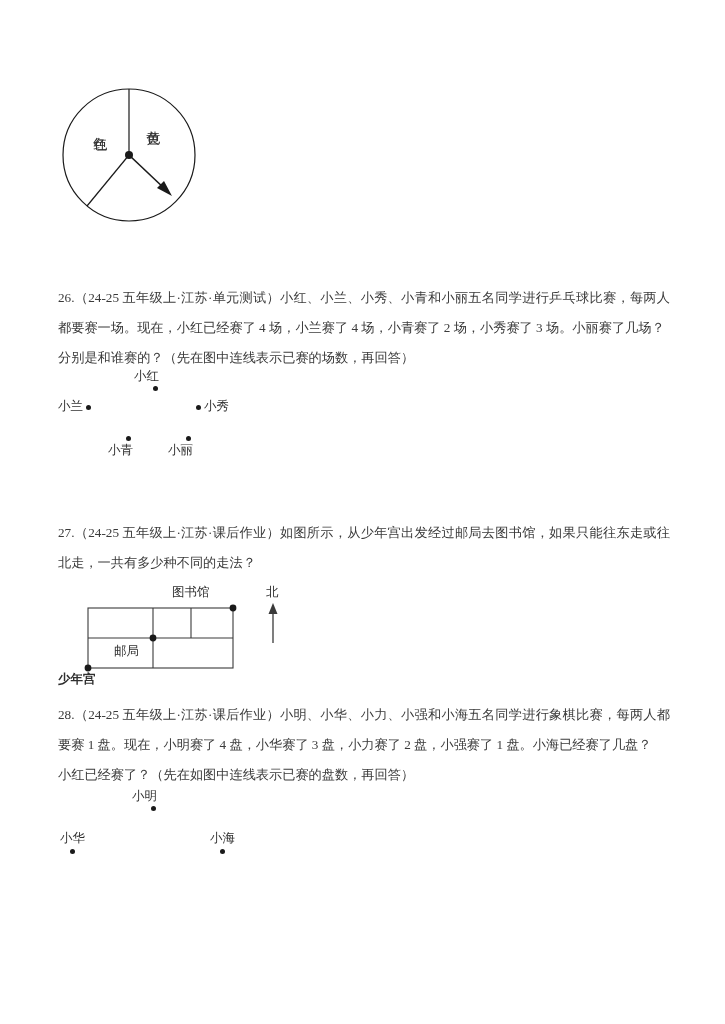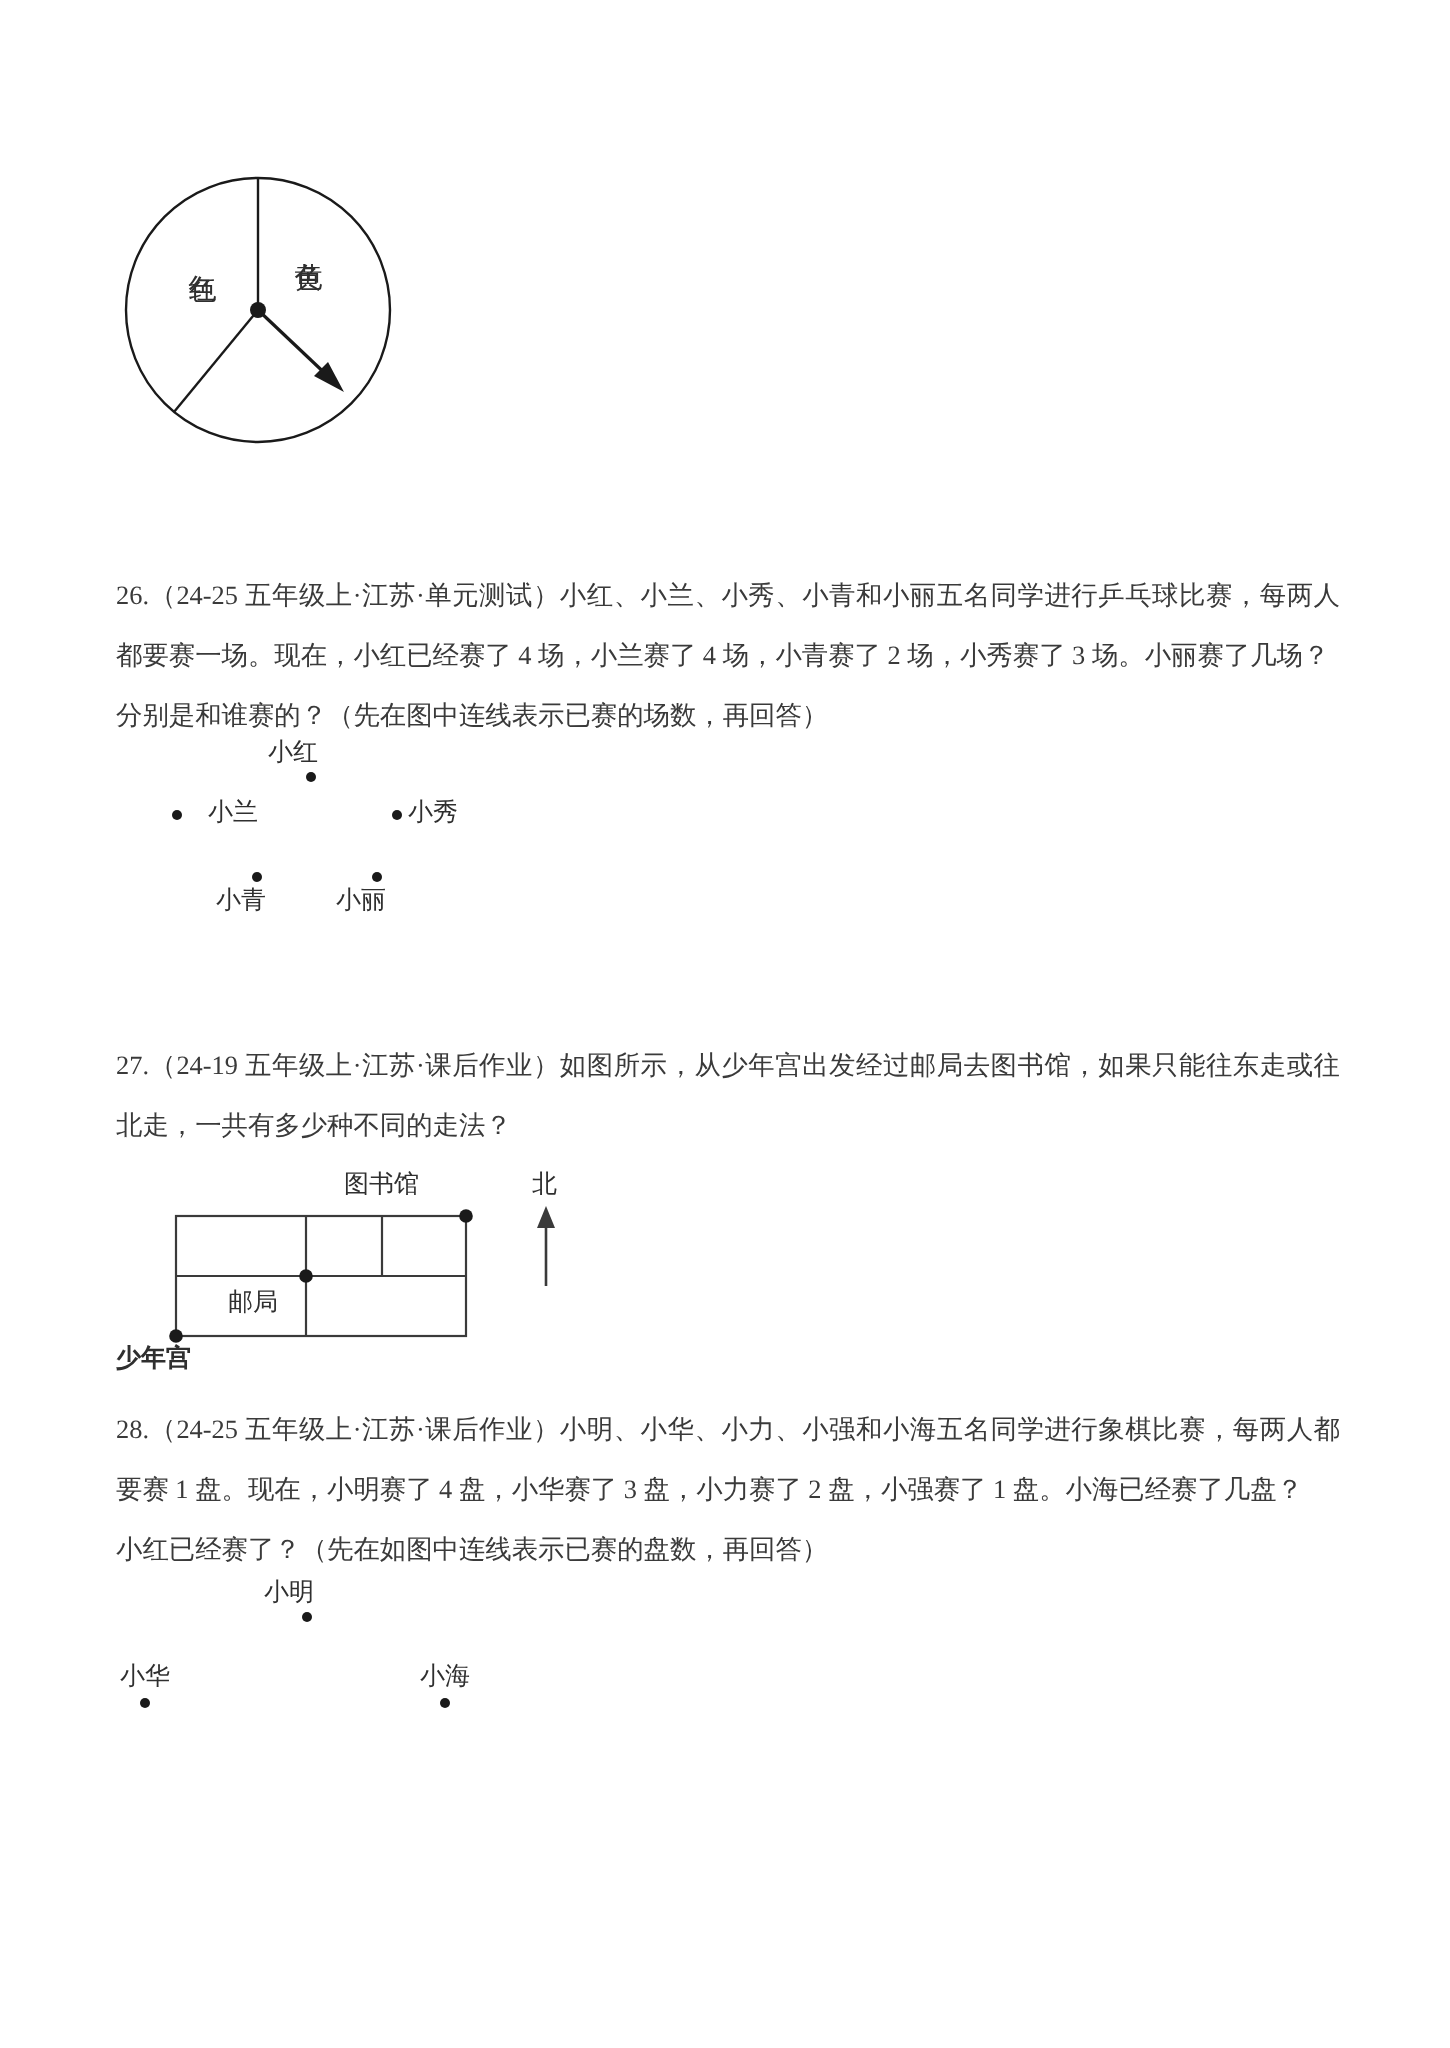--- a/index.html
+++ b/index.html
@@ -125,42 +125,42 @@
   </div>
 
   <div class="dot-diagram" style="left:58px; top:368px; width:250px; height:100px;">
 
     <div class="node" style="left:90px; top:0px;">
       <span class="name" style="left:-14px; top:0px;">小红</span>
       <span class="dot" style="left:5px; top:18px;"></span>
     </div>
 
     <div class="node" style="left:0px; top:30px;">
-      <span class="name" style="left:0px; top:0px;margin-left:46px;">小兰</span>
+      <span class="name" style="left:0px; top:0px;">小兰</span>
       <span class="dot" style="left:28px; top:7px;"></span>
     </div>
 
     <div class="node" style="left:138px; top:30px;">
       <span class="dot" style="left:0px; top:7px;"></span>
       <span class="name" style="left:8px; top:0px;">小秀</span>
     </div>
 
     <div class="node" style="left:50px; top:68px;">
       <span class="dot" style="left:18px; top:0px;"></span>
       <span class="name" style="left:0px; top:6px;">小青</span>
     </div>
 
     <div class="node" style="left:110px; top:68px;">
       <span class="dot" style="left:18px; top:0px;"></span>
       <span class="name" style="left:0px; top:6px;">小丽</span>
     </div>
   </div>
 
   <div class="qblock" style="top:518px;">
-    <p>27.（24-19 五年级上·江苏·课后作业）如图所示，从少年宫出发经过邮局去图书馆，如果只能往东走或往北走，一共有多少种不同的走法？</p>
+    <p>27.（24-25 五年级上·江苏·课后作业）如图所示，从少年宫出发经过邮局去图书馆，如果只能往东走或往北走，一共有多少种不同的走法？</p>
   </div>
 
   <div class="grid-figure">
     <svg width="250" height="108" viewBox="0 0 250 108" aria-hidden="true">
       <g stroke="#3a3a3a" stroke-width="1.1" fill="none">
 
         <rect x="30" y="25" width="145" height="60"></rect>
 
         <line x1="30" y1="55" x2="175" y2="55"></line>
 

